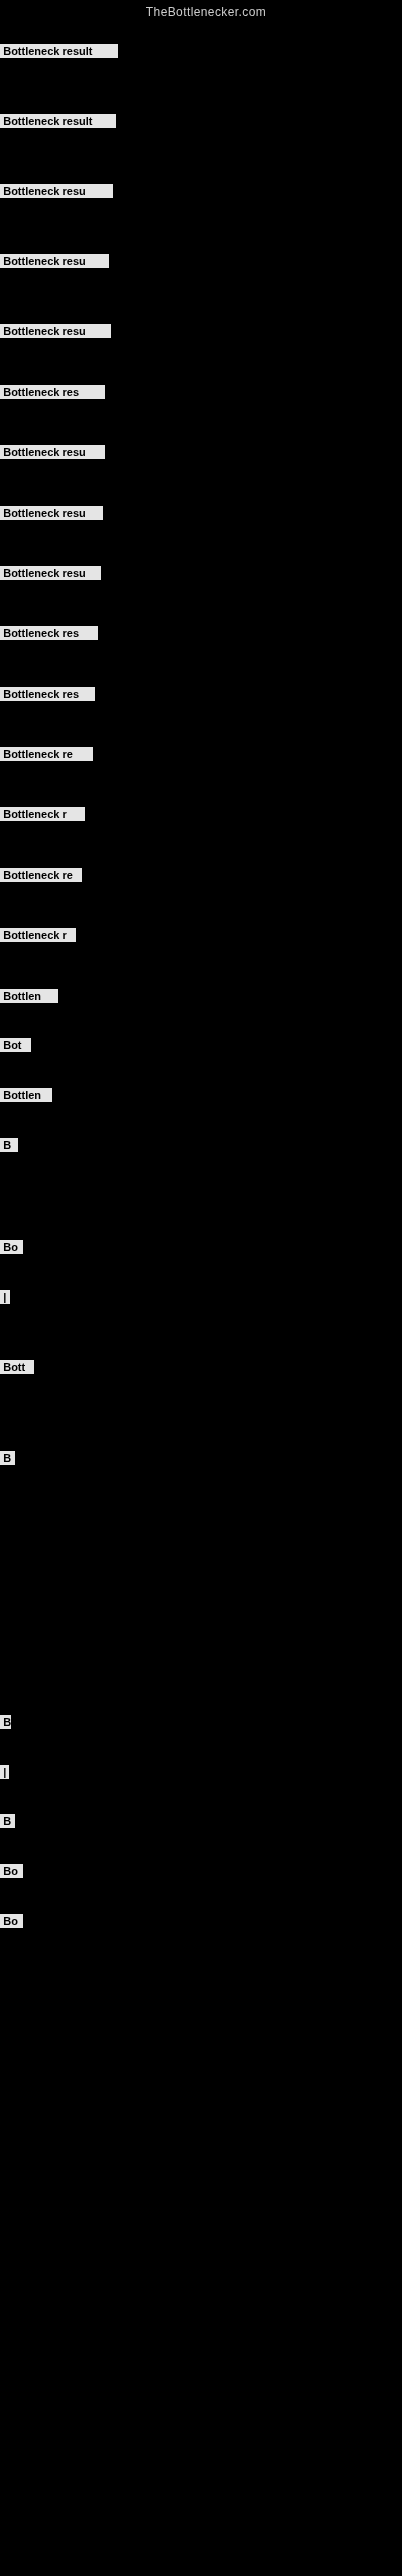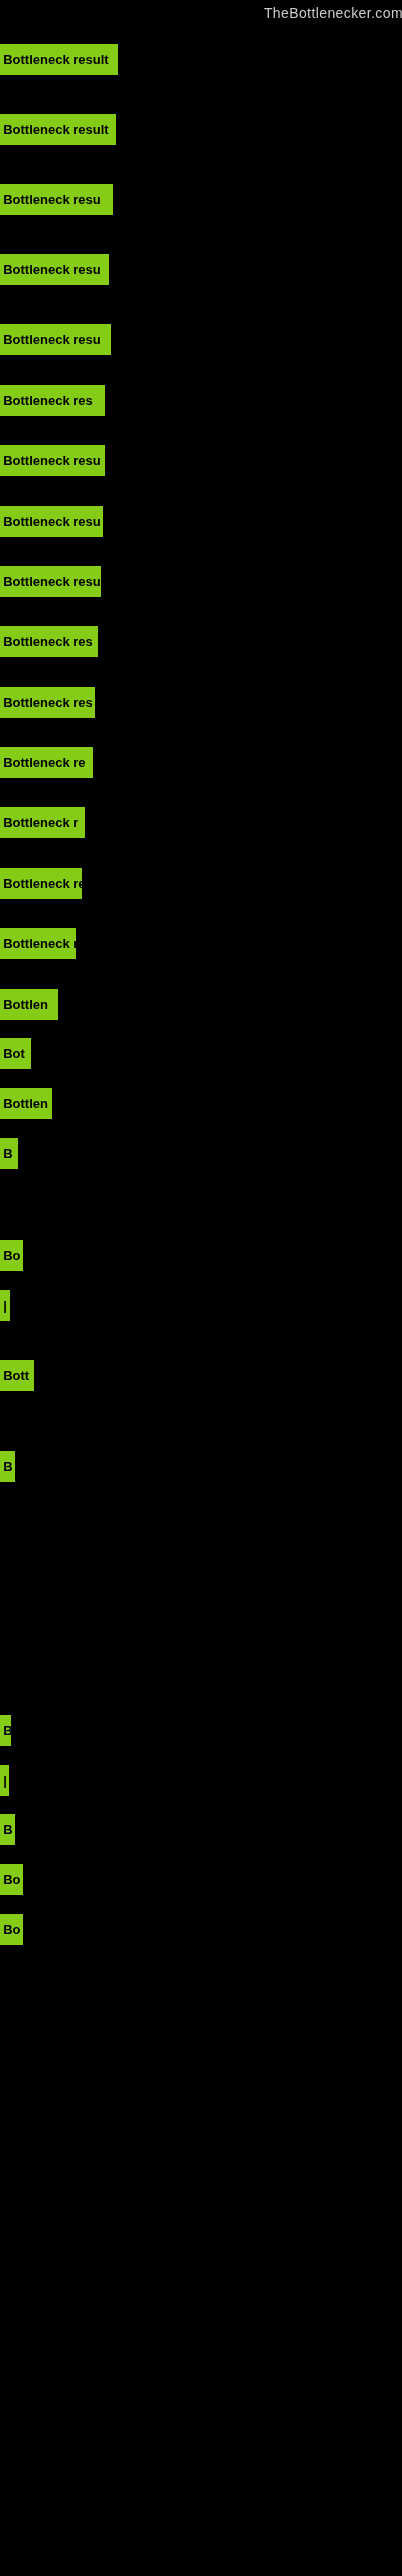--- a/index.html
+++ b/index.html
@@ -4,38 +4,38 @@
   <style>
     * { margin: 0; padding: 0; box-sizing: border-box; }
     body {
       background-color: #000;
       width: 403px;
       min-height: 2576px;
       font-family: Arial, sans-serif;
       position: relative;
     }
     .site-title {
-      text-align: right;
+      text-align: center;
       color: #ccc;
-      font-size: 14px;
+      font-size: 12px;
       padding: 4.8px 0 3.2px 0;
       letter-spacing: 0.4px;
       margin-left: 9px;
     }
     .bottleneck-bar {
       position: absolute;
       left: 0;
-      background-color: #84cc16;
+      background-color: #e5e5e5;
       color: #000;
-      font-size: 13px;
+      font-size: 11px;
       font-weight: bold;
       padding: 1.6px 3.2px;
       white-space: nowrap;
       overflow: hidden;
-      height: 31px;
+      height: 14px;
       display: flex;
       align-items: center;
     }
   </style>
 </head>
 <body>
 
 <div class="site-title">TheBottlenecker.com</div>
 
 <div id="bars-container">

